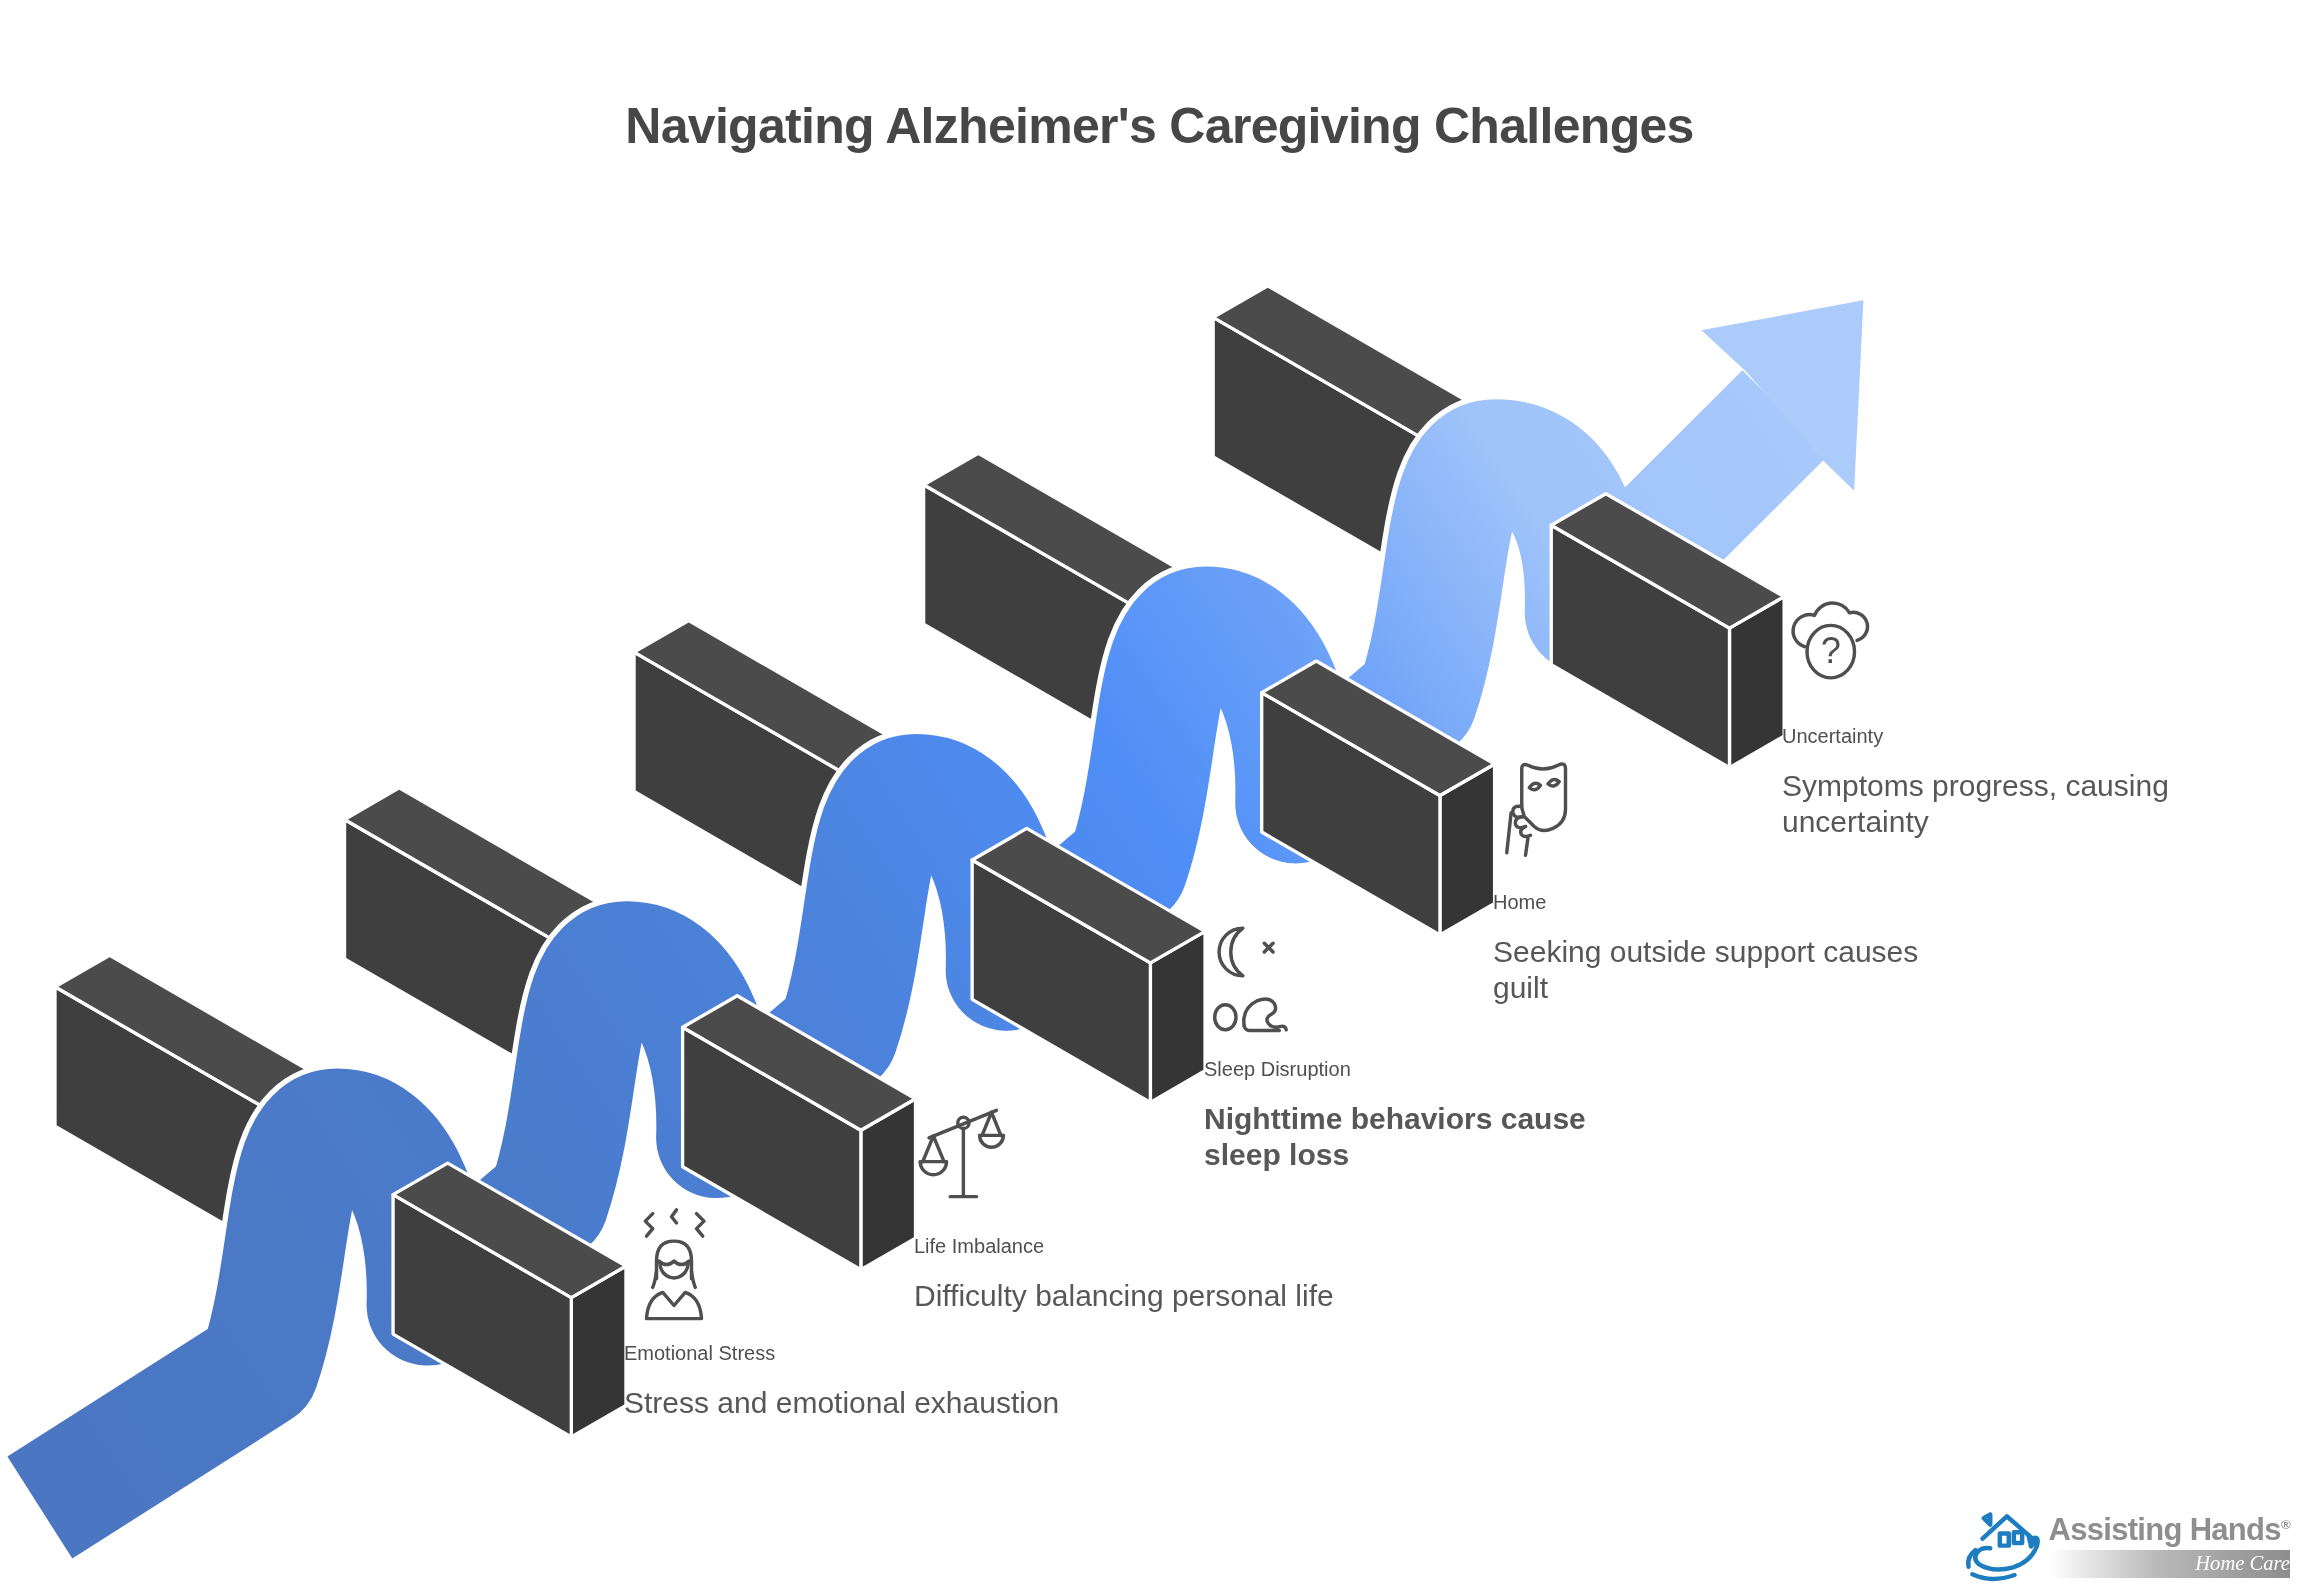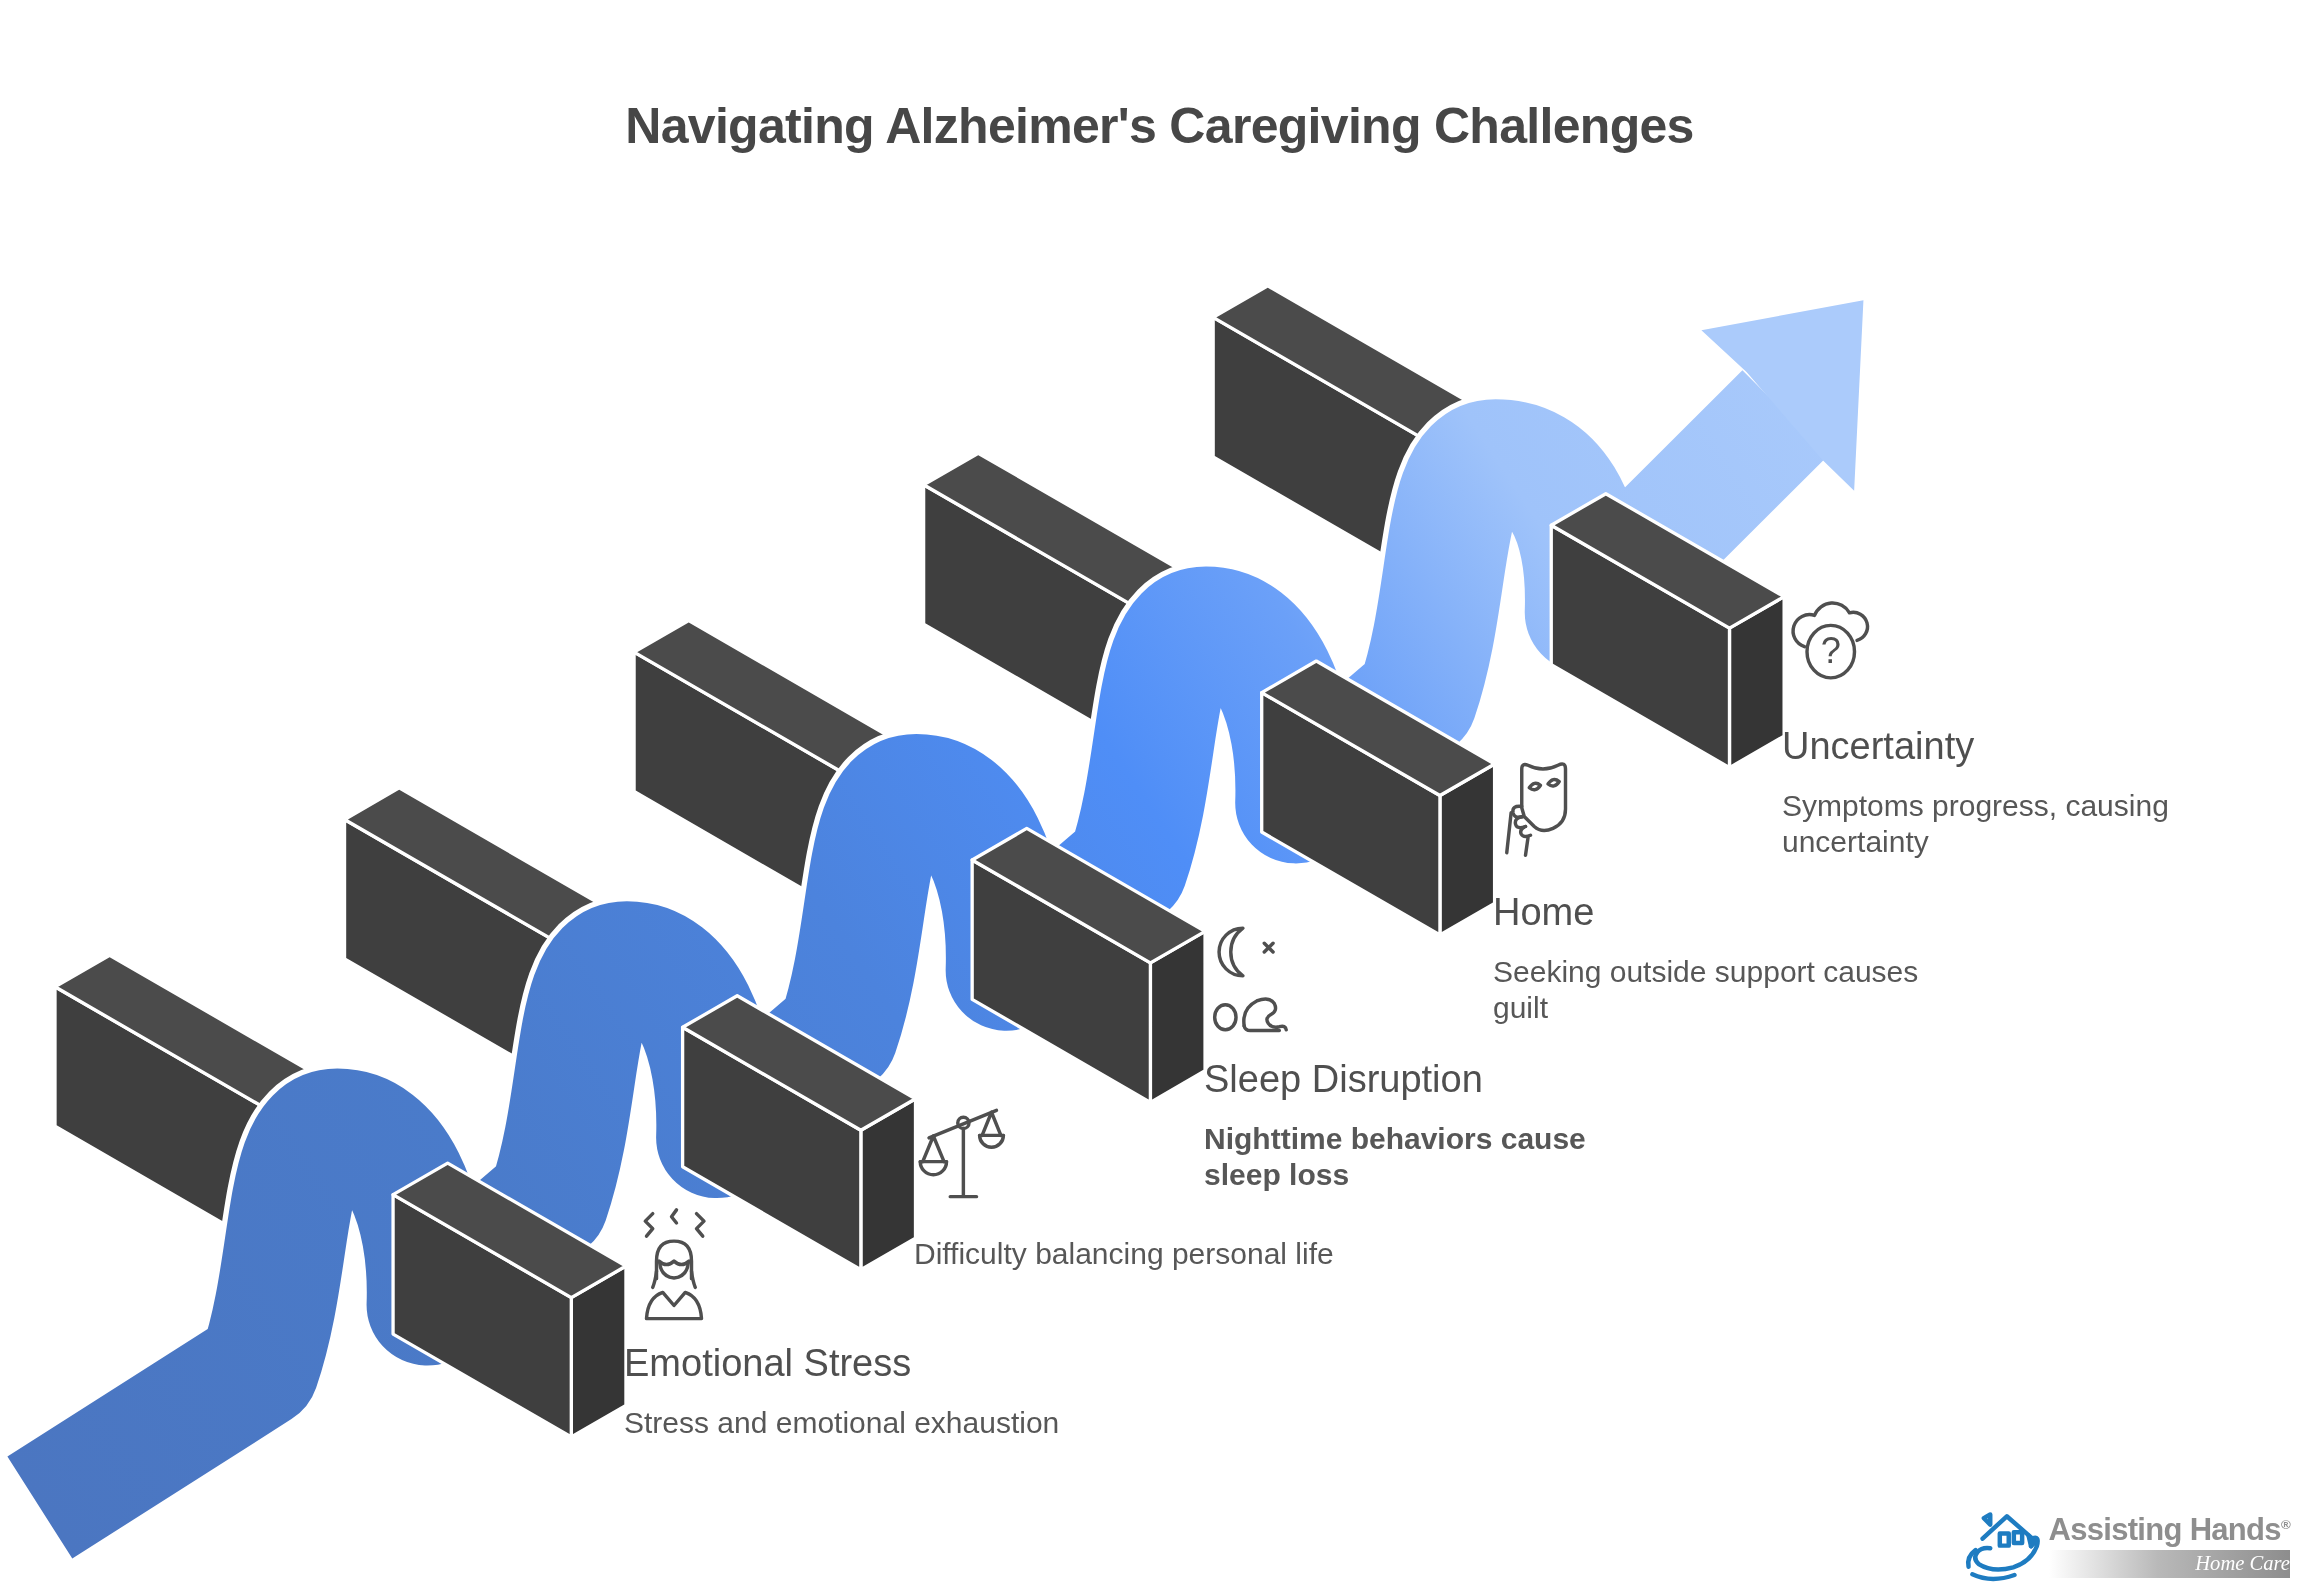--- a/index.html
+++ b/index.html
@@ -17,21 +17,21 @@
     text-align:center;
     font-size:50px;font-weight:bold;letter-spacing:-0.7px;
     color:#474747;
   }
   .step{position:absolute;}
   .step-icon{display:block;}
   .step-icon *{stroke:currentColor;fill:none;stroke-width:5.5px;stroke-linecap:round;stroke-linejoin:round;}
   .step-icon text{fill:currentColor;stroke:none;font-family:"Liberation Sans",sans-serif;}
   .step-label{
     margin:18.6px 0 0 0;
-    font-size:38px;font-weight:normal;color:#4f4f4f;
+    font-size:20px;font-weight:normal;color:#4f4f4f;
   }
   .step-desc{
     margin:20px 0 0 0;
     font-size:30px;color:#575757;line-height:1.22;
   }
   .s1 .step-desc,.s2 .step-desc{width:631px;}
   .s3 .step-desc{width:452px;font-weight:bold;}
   .s4 .step-desc{width:442px;}
   .s5 .step-desc{width:398px;}
   .logo{
@@ -135,20 +135,21 @@
       <circle cx="79" cy="42" r="9"></circle>
       <path d="M79 51 L79 158"></path>
       <path d="M58 160 L100 160"></path>
       <path d="M31 63 L14 104 M31 63 L48 104"></path>
       <path d="M10 104 L52 104"></path>
       <path d="M10 104 A21 21 0 0 0 52 104"></path>
       <path d="M124 25 L109 62 M124 25 L139 62"></path>
       <path d="M105 62 L143 62"></path>
       <path d="M105 62 A19 19 0 0 0 143 62"></path>
     </svg>
+    <div class="step-label" style="color: rgb(79, 79, 79);">Life Imbalance</div>
     <div class="step-desc" style="color: rgb(87, 87, 87);">Difficulty balancing personal life</div>
   </div>
 
   <div class="step s3" style="left:1204px;top:919px;">
     <svg class="step-icon" width="113" height="120" viewBox="0 0 180 190" style="color: rgb(79, 79, 79);">
       <path d="M62 14 A37 37 0 1 0 62 90 A47 47 0 0 1 62 14 Z"></path>
       <path d="M96 38 L110 52 M110 38 L96 52"></path>
       <ellipse cx="34" cy="156" rx="17" ry="20"></ellipse>
       <path d="M64 170 Q60 142 84 130 Q104 122 112 134 Q118 146 106 152 Q97 157 102 165 Q108 174 120 171 Q130 168 131 176"></path>
       <path d="M64 170 Q66 178 76 177 L120 177"></path>

